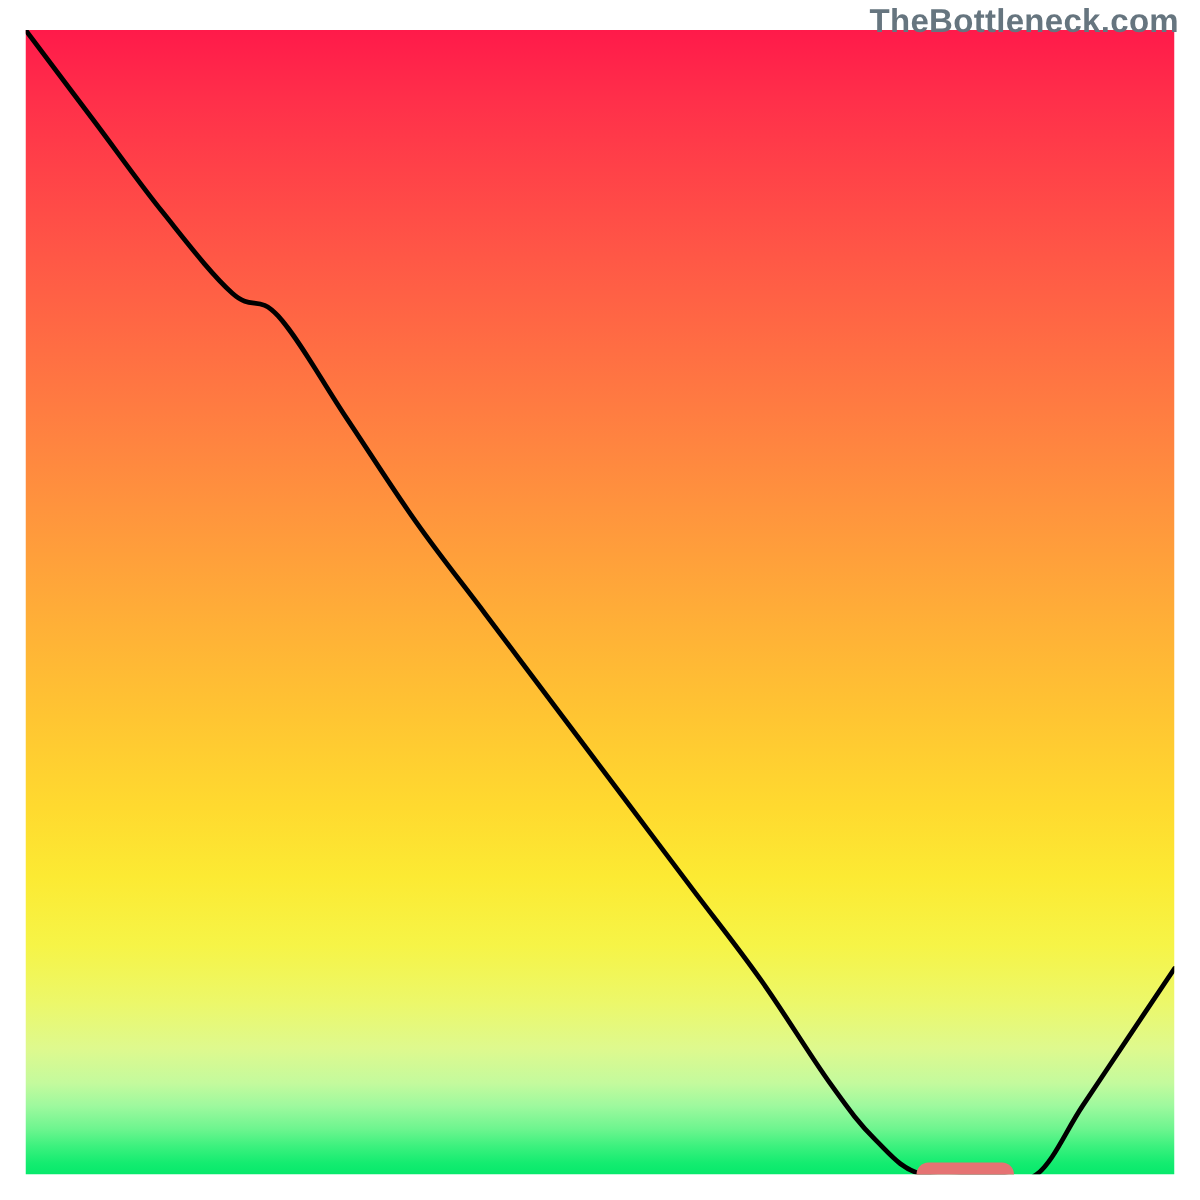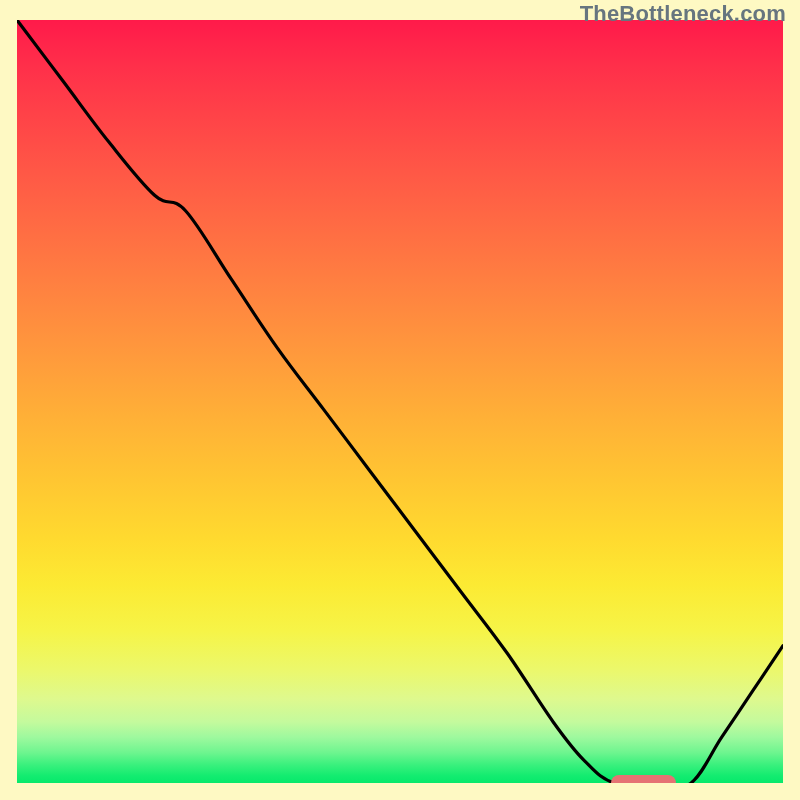--- a/index.html
+++ b/index.html
@@ -9,21 +9,21 @@
     height: 800px;
     background: #000;
     overflow: hidden;
   }
   .frame {
     position: absolute;
     left: 0;
     top: 0;
     width: 800px;
     height: 800px;
-    background: #fef9c3;
+    background: #ffffff;
   }
   .plot {
     position: absolute;
     left: 17px;
     top: 20px;
     width: 766px;
     height: 763px;
     overflow: hidden;
   }
   .gradient {

